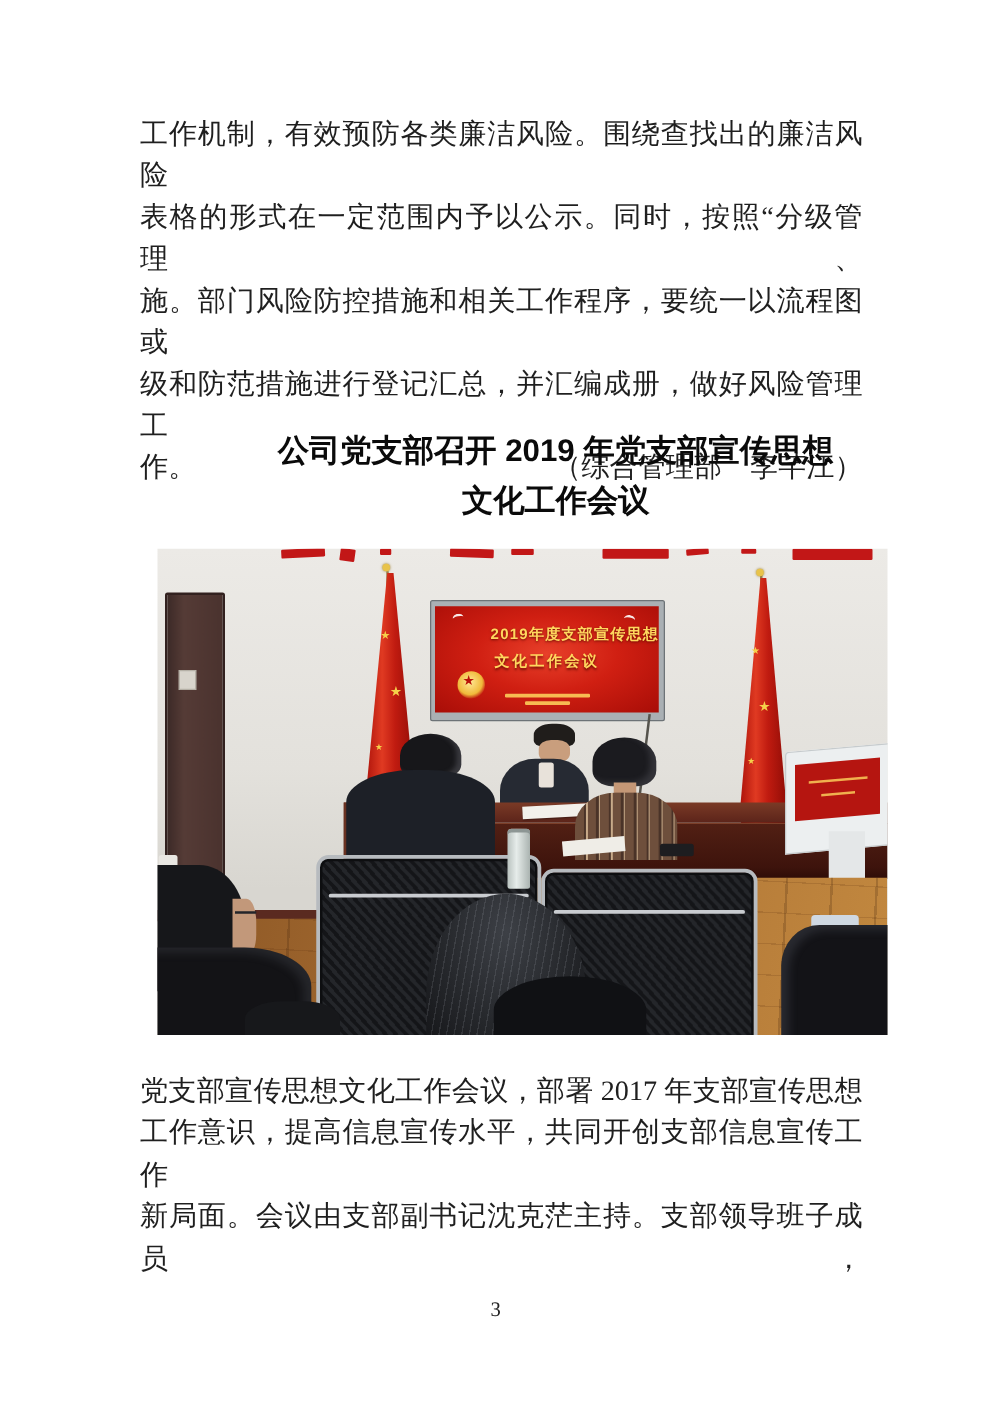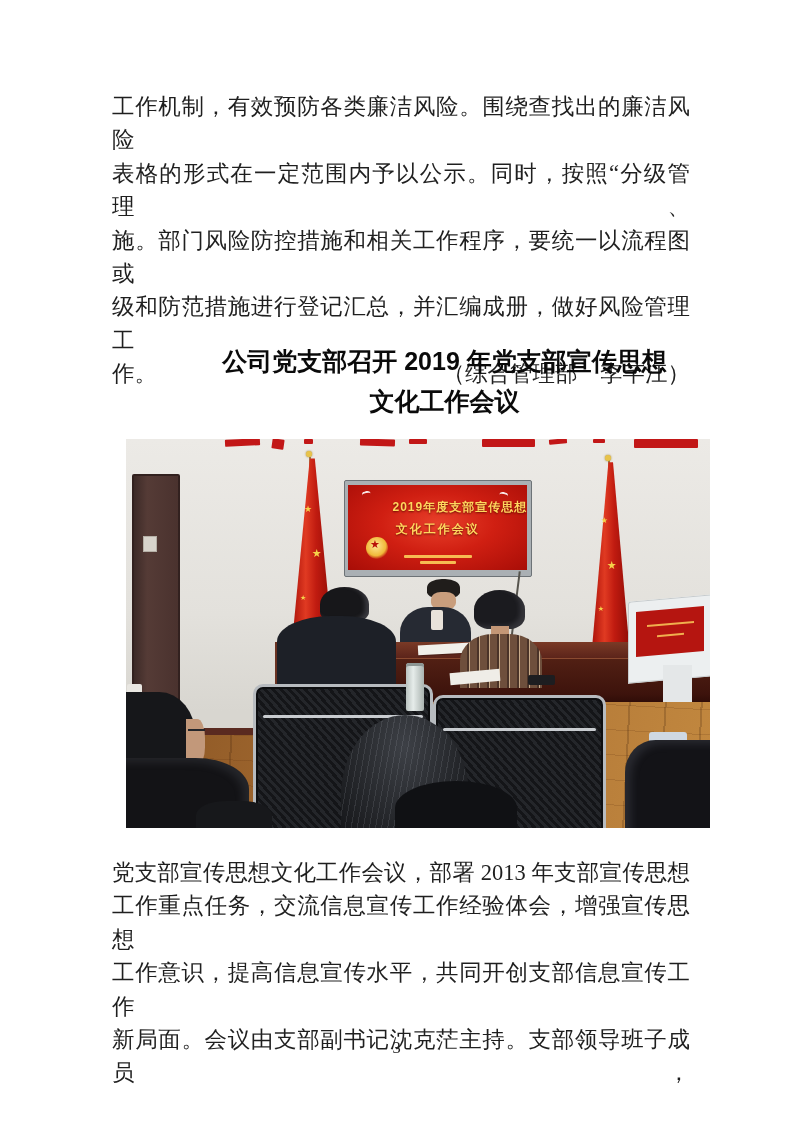--- a/index.html
+++ b/index.html
@@ -206,20 +206,19 @@
     <div class="corner-left-hair"></div>
     <div class="corner-left-face"></div>
     <div class="corner-left-glasses"></div>
     <div class="corner-left-body"></div>
     <div class="shoulder-bl"></div>
     <div class="corner-right-collar"></div>
     <div class="corner-right-body"></div>
   </div>
 
   <div class="para" style="top:856px;">
-    <div class="line">党支部宣传思想文化工作会议，部署 2013 年支部宣传思想</div>
-    <div class="line">工作重点任务，交流信息宣传工作经验体会，增强宣传思想</div>
+    <div class="line">党支部宣传思想文化工作会议，部署 2017 年支部宣传思想</div>
     <div class="line">工作意识，提高信息宣传水平，共同开创支部信息宣传工作</div>
     <div class="line">新局面。会议由支部副书记沈克茫主持。支部领导班子成员，</div>
   </div>
 
   <div class="pageno">3</div>
 </div>
 
 </body></html>

